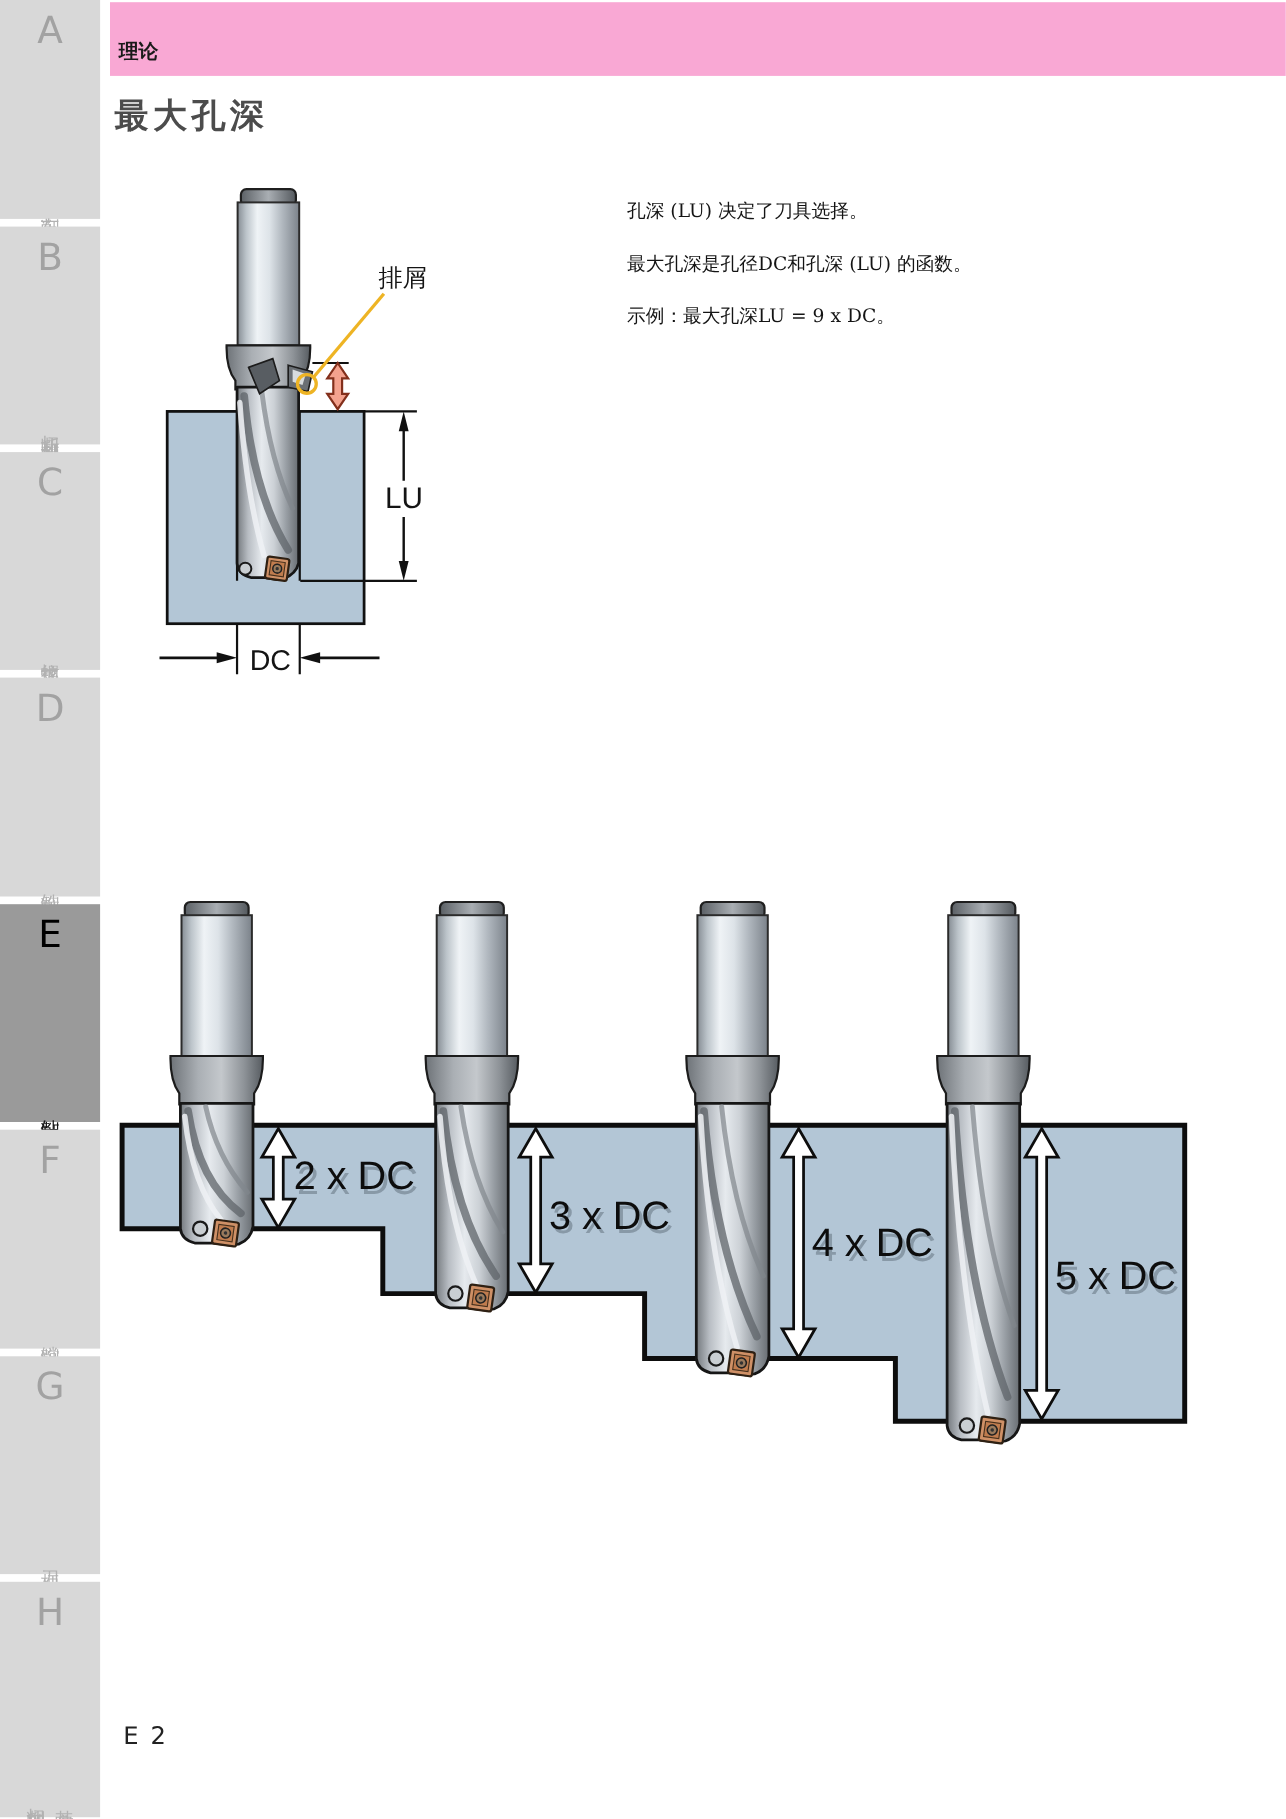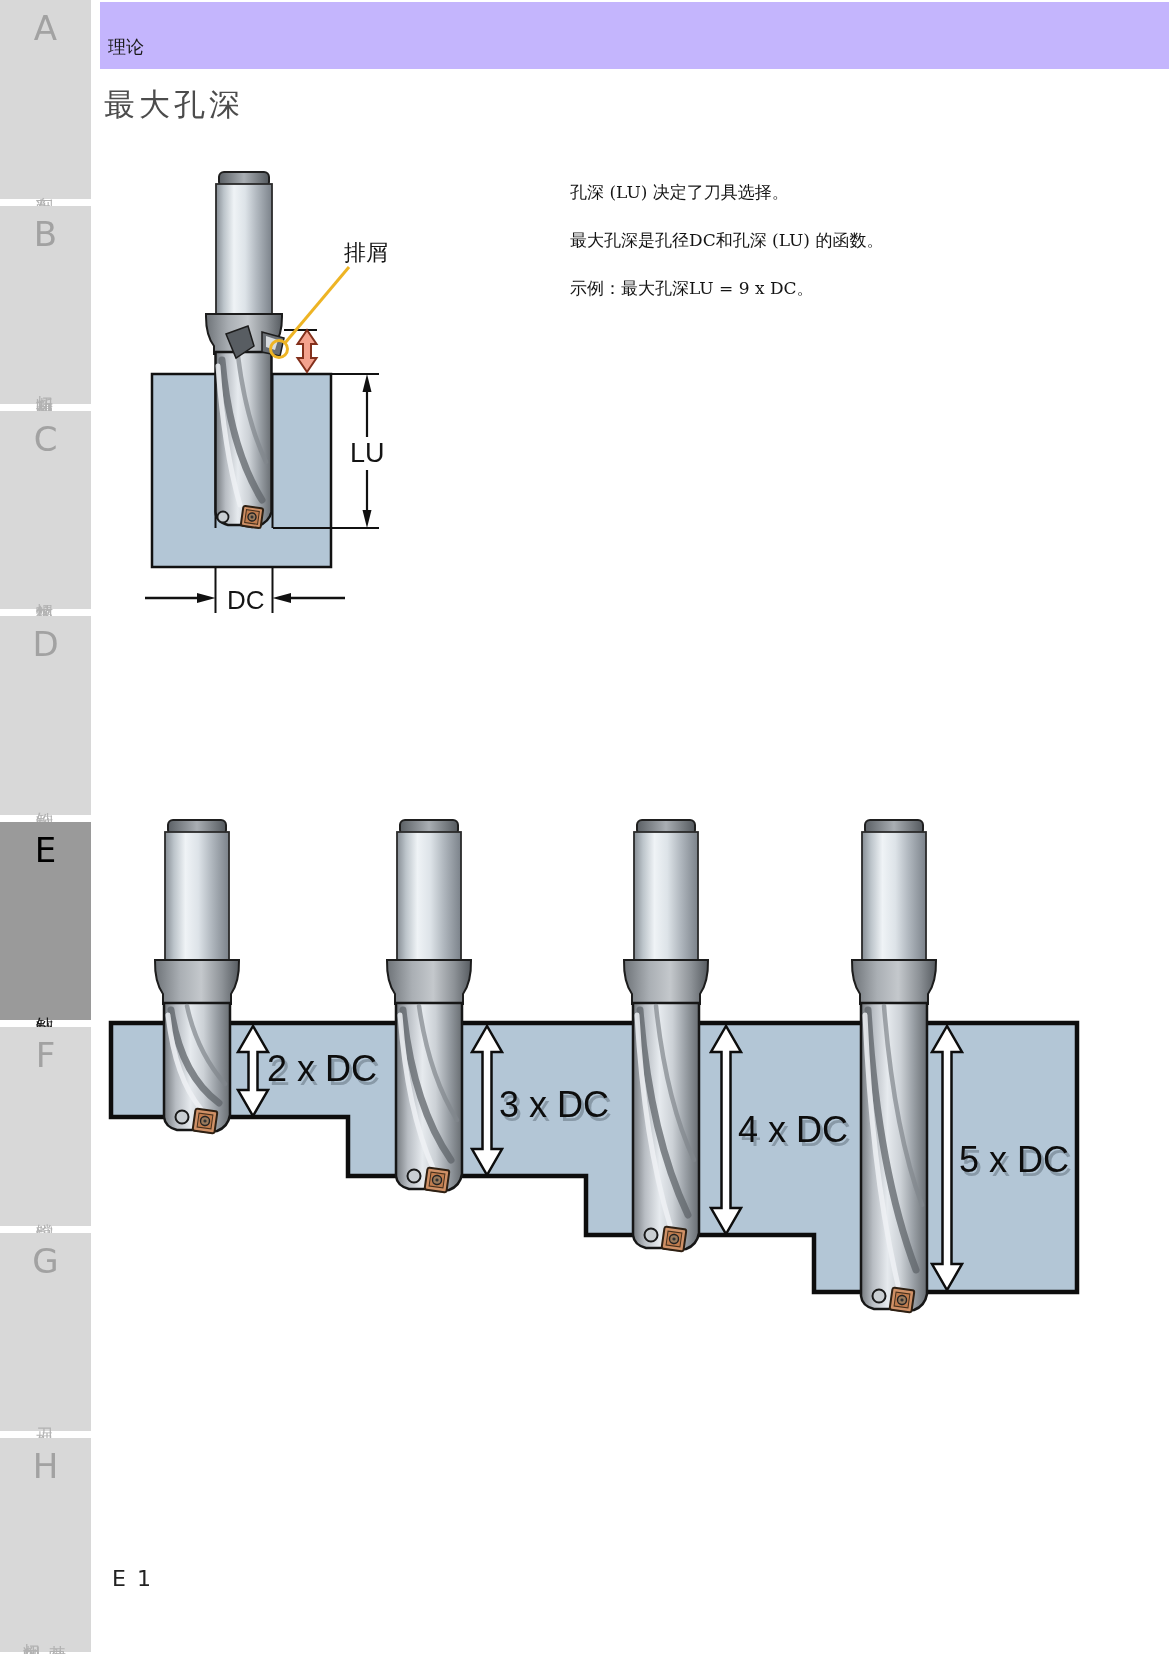--- a/index.html
+++ b/index.html
@@ -9,24 +9,24 @@
   .sb{position:absolute;left:0;width:91px;background:#d8d8d8;}
   .sb.active{background:#9a9a9a;}
   .sb .letter{position:absolute;top:8px;left:0;width:100%;text-align:center;
               font-size:34px;color:#a2a2a2;font-weight:400;}
   .sb.active .letter{color:#000;}
   .sb .vlabel{position:absolute;bottom:12px;left:0;width:100%;display:flex;
               justify-content:center;align-items:flex-end;gap:3px;}
   .sb .vlabel span{writing-mode:vertical-lr;font-size:17px;letter-spacing:2px;color:#b2b2b2;}
   .sb.active .vlabel span{color:#141414;}
   
-  .hdrbar{position:absolute;left:100px;top:2px;width:1069px;height:67px;background:#c4b5fd;
-          display:flex;align-items:flex-end;}
+  .hdrbar{position:absolute;left:100px;top:2px;width:1069px;height:67px;background:#f9a8d4;
+          display:flex;align-items:flex-end;font-weight:bold;}
   .hdrbar .crumb{font-size:18px;color:#1a1a1a;padding:0 0 10px 8px;}
-  .ptitle{position:absolute;left:104px;top:84px;font-size:31px;font-weight:400;
+  .ptitle{position:absolute;left:104px;top:84px;font-size:31px;font-weight:700;
           color:#4c4c4c;letter-spacing:4px;}
   
   .intro{position:absolute;left:570px;top:168px;font-family:"DejaVu Serif","Liberation Serif",serif;
          font-size:17px;color:#141414;line-height:48px;white-space:nowrap;}
   
   .diag{position:absolute;}
   svg text{font-family:"Liberation Sans","DejaVu Sans",sans-serif;}
   
   .pagenum{position:absolute;left:112px;top:1566px;font-size:22px;color:#222;letter-spacing:2px;}
 </style>
@@ -295,15 +295,15 @@
     <text x="270" y="1085" font-size="36" fill="#7a8a98" opacity="0.75">2 x DC</text>
     <text x="267" y="1081" font-size="36" fill="#0d0d0d">2 x DC</text>
     <text x="502" y="1121" font-size="36" fill="#7a8a98" opacity="0.75">3 x DC</text>
     <text x="499" y="1117" font-size="36" fill="#0d0d0d">3 x DC</text>
     <text x="741" y="1146" font-size="36" fill="#7a8a98" opacity="0.75">4 x DC</text>
     <text x="738" y="1142" font-size="36" fill="#0d0d0d">4 x DC</text>
     <text x="962" y="1176" font-size="36" fill="#7a8a98" opacity="0.75">5 x DC</text>
     <text x="959" y="1172" font-size="36" fill="#0d0d0d">5 x DC</text>
   </svg>
 
-  <div class="pagenum">E 1</div>
+  <div class="pagenum">E 2</div>
 
 </div>
 
 </body></html>

